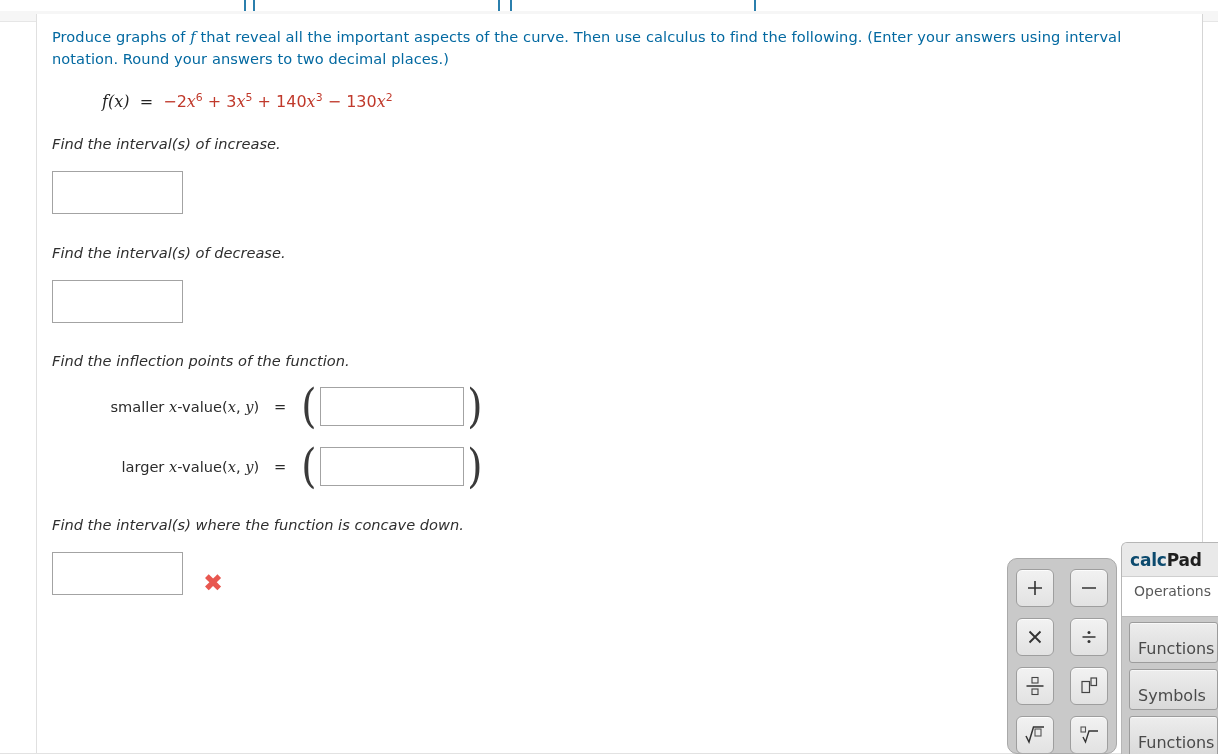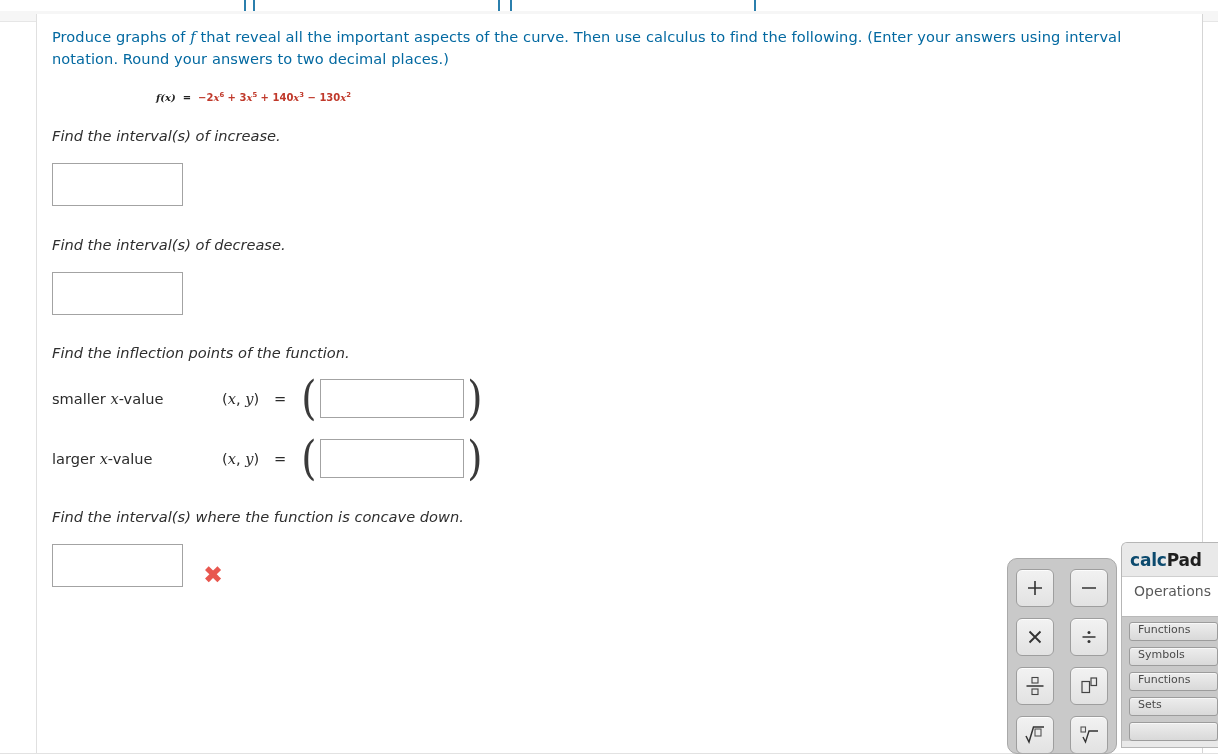--- a/index.html
+++ b/index.html
@@ -76,25 +76,24 @@
     letter-spacing: 0.005em;
   }
   .prompt i, .mathvar {
     font-style: italic;
     font-family: "DejaVu Serif", "Liberation Serif", serif;
   }
 
   
   .formula {
     margin-top: 22px;
-    margin-left: 104px;
-    font-size: 10px;
+    margin-left: 50px;
+    font-size: 16px;
     color: #222;
     white-space: nowrap;
-    font-weight: bold;
   }
   .formula .fn {
     font-style: italic;
     font-family: "DejaVu Serif", "Liberation Serif", serif;
     color: #222;
   }
   .formula .rhs {
     color: #c0392b;
   }
   .formula .rhs .v {
@@ -134,20 +133,21 @@
   
   .pairrow {
     display: flex;
     align-items: center;
     white-space: nowrap;
   }
   .pairlabel {
     font-size: 14.6px;
     width: 170px;
     display: inline-block;
+    text-align: right;
   }
   .pairxy {
     font-size: 14.6px;
     display: inline-block;
     width: 52px;
   }
   .eq { font-size: 14.6px; margin-right: 14px;}
   .paren {
     font-size: 46px;
     font-weight: 300;
@@ -200,26 +200,26 @@
     border-top: 1px solid #cfcfcf;
     white-space: nowrap;
   }
   .cp-list {
     background: #c9c9c9;
     padding: 5px 0 0 7px;
     border-top: 1px solid #b9b9b9;
   }
   .cp-btn {
     display: block;
-    font-size: 11px;
+    font-size: 16px;
     color: #4a4a4a;
     background: linear-gradient(#ededed, #d9d9d9);
     border: 1px solid #9c9c9c;
     border-radius: 3px;
-    padding: 0 0 4px 8px;
+    padding: 16px 0 4px 8px;
     margin-bottom: 6px;
     white-space: nowrap;
     box-shadow: 0 1px 0 rgba(255,255,255,0.6) inset;
   }
 
   
   .keypad {
     position: absolute;
     left: 1007px; top: 558px;
     width: 110px;

